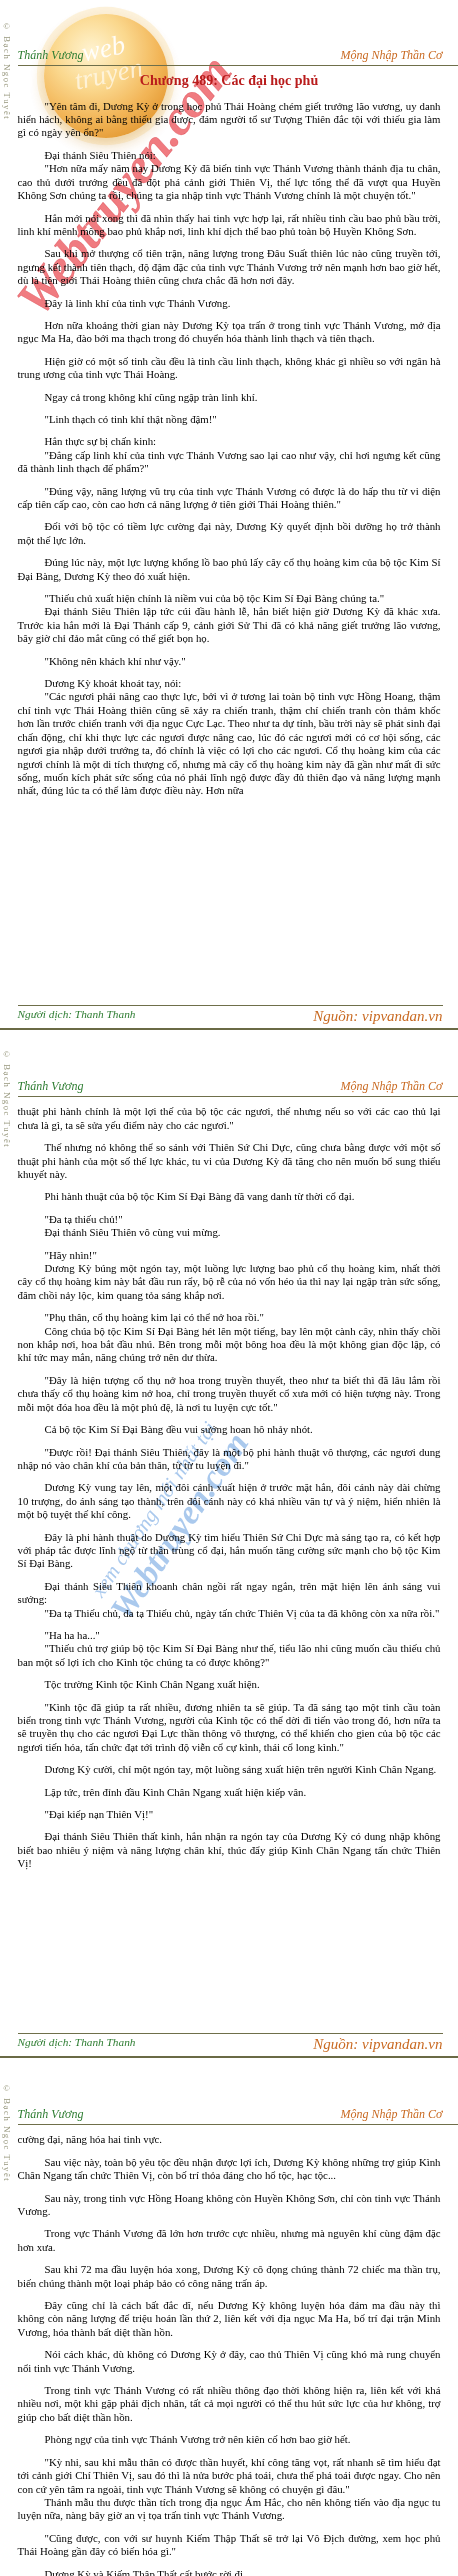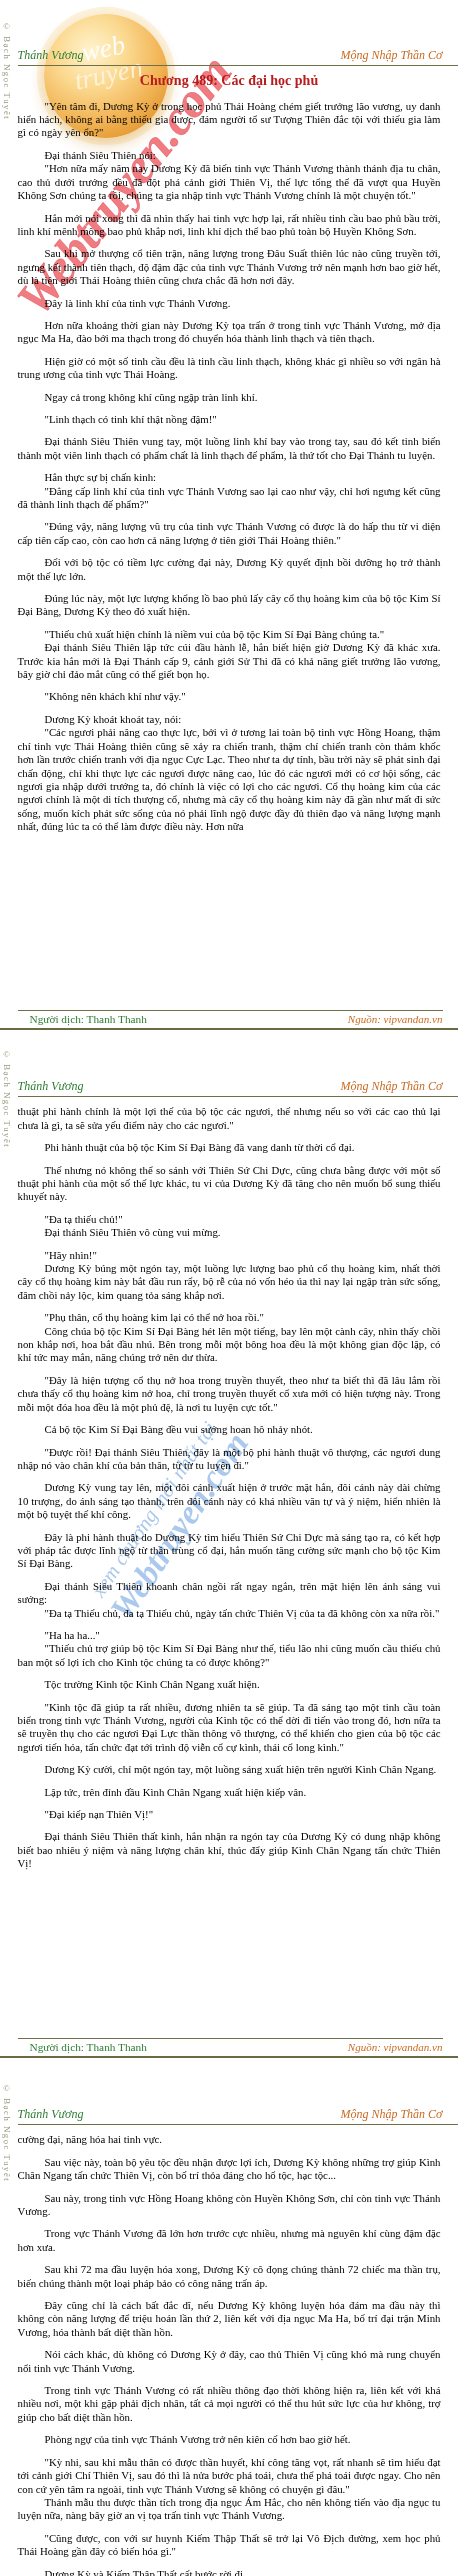--- a/index.html
+++ b/index.html
@@ -17,22 +17,22 @@
   .chapter-title{position:relative;z-index:3;text-align:center;color:#b91c1c;
     font-size:14px;margin:7.2px 17.5px 10.3px 17.5px;}
   .content{position:relative;z-index:2;margin:0 17.5px 0 17.5px;font-size:10.8px;
     line-height:13.4px;text-align:justify;color:#000;}
   .content p{margin:0;text-indent:27px;}
   .content p.gap{margin-top:9px;}
   .content p.noindent{text-indent:0;}
   .page-footer{position:absolute;z-index:3;left:17.5px;right:15.5px;bottom:3.1px;
     display:flex;justify-content:space-between;border-top:1px solid #6f6f4a;
     padding-top:1.5px;}
-  .translator{font-size:11.3px;color:#2e7d32;margin-left:12px;}
-  .source{font-style:italic;font-size:11px;color:#c96a22;text-align:right;}
+  .translator{font-style:italic;font-size:11.3px;color:#2e7d32;}
+  .source{font-style:italic;font-size:15px;color:#c96a22;text-align:right;}
   .side-credit{position:absolute;z-index:3;left:1.5px;writing-mode:vertical-rl;
     font-size:8.8px;color:#98987e;letter-spacing:1.5px;}
   #page1 .side-credit{top:20.6px;}
   #page2 .side-credit{top:17.5px;}
   #page3 .side-credit{top:24px;}
   
   .wm{pointer-events:none;position:absolute;z-index:1;}
   .badge{left:44px;top:14.4px;width:124px;height:124px;border-radius:50%;
     background:radial-gradient(circle at 38% 30%, #fff3cf 0%, #fbd98d 30%, #f2b14e 60%, #df8f22 85%, #d07f15 100%);
     box-shadow:0 6.2px 14.4px rgba(205,140,45,.40), 0 0 0 7.2px rgba(250,215,140,.30);
@@ -72,21 +72,20 @@
         <p>"Yên tâm đi, Dương Kỳ ở trong học phủ Thái Hoàng chém giết trưởng lão vương, uy danh hiển hách, không ai bằng thiếu gia được, đám người tổ sư Tượng Thiên đắc tội với thiếu gia làm gì có ngày yên ổn?"</p>
         <p class="gap">Đại thánh Siêu Thiên nói:</p>
         <p>"Hơn nữa mấy năm nay Dương Kỳ đã biến tinh vực Thánh Vương thành thánh địa tu chân, cao thủ dưới trướng đều đã đột phá cảnh giới Thiên Vị, thế lực tổng thể đã vượt qua Huyền Không Sơn chúng ta rồi, chúng ta gia nhập tinh vực Thánh Vương chính là một chuyện tốt."</p>
         <p class="gap">Hắn mới nói xong thì đã nhìn thấy hai tinh vực hợp lại, rất nhiều tinh cầu bao phủ bầu trời, linh khí mênh mông bao phủ khắp nơi, linh khí dịch thể bao phủ toàn bộ Huyền Không Sơn.</p>
         <p class="gap">Sau khi mở thượng cổ tiên trận, năng lượng trong Đâu Suất thiên lúc nào cũng truyền tới, ngưng kết thành tiên thạch, độ đậm đặc của tinh vực Thánh Vương trở nên mạnh hơn bao giờ hết, dù là tiên giới Thái Hoàng thiên cũng chưa chắc đã hơn nơi đây.</p>
         <p class="gap">Đây là linh khí của tinh vực Thánh Vương.</p>
         <p class="gap">Hơn nữa khoảng thời gian này Dương Kỳ tọa trấn ở trong tinh vực Thánh Vương, mở địa ngục Ma Ha, đào bới ma thạch trong đó chuyển hóa thành linh thạch và tiên thạch.</p>
         <p class="gap">Hiện giờ có một số tinh cầu đều là tinh cầu linh thạch, không khác gì nhiều so với ngân hà trung ương của tinh vực Thái Hoàng.</p>
         <p class="gap">Ngay cả trong không khí cũng ngập tràn linh khí.</p>
         <p class="gap">"Linh thạch có tinh khí thật nồng đậm!"</p>
-        <p class="gap">Đại thánh Siêu Thiên vung tay, một luồng linh khí bay vào trong tay, sau đó kết tinh biến thành một viên linh thạch có phẩm chất là linh thạch đế phẩm, là thứ tốt cho Đại Thánh tu luyện.</p>
         <p class="gap">Hắn thực sự bị chấn kinh:</p>
         <p>"Đẳng cấp linh khí của tinh vực Thánh Vương sao lại cao như vậy, chỉ hơi ngưng kết cũng đã thành linh thạch đế phẩm?"</p>
         <p class="gap">"Đúng vậy, năng lượng vũ trụ của tinh vực Thánh Vương có được là do hấp thu từ vi diện cấp tiên cấp cao, còn cao hơn cả năng lượng ở tiên giới Thái Hoàng thiên."</p>
         <p class="gap">Đối với bộ tộc có tiềm lực cường đại này, Dương Kỳ quyết định bồi dưỡng họ trở thành một thế lực lớn.</p>
         <p class="gap">Đúng lúc này, một lực lượng khổng lồ bao phủ lấy cây cổ thụ hoàng kim của bộ tộc Kim Sí Đại Bàng, Dương Kỳ theo đó xuất hiện.</p>
         <p class="gap">"Thiếu chủ xuất hiện chính là niềm vui của bộ tộc Kim Sí Đại Bàng chúng ta."</p>
         <p>Đại thánh Siêu Thiên lập tức cúi đầu hành lễ, hắn biết hiện giờ Dương Kỳ đã khác xưa. Trước kia hắn mới là Đại Thánh cấp 9, cảnh giới Sử Thi đã có khả năng giết trưởng lão vương, bây giờ chỉ đảo mắt cũng có thể giết bọn họ.</p>
         <p class="gap">"Không nên khách khí như vậy."</p>
         <p class="gap">Dương Kỳ khoát khoát tay, nói:</p>
         <p>"Các ngươi phải nâng cao thực lực, bởi vì ở tương lai toàn bộ tinh vực Hồng Hoang, thậm chí tinh vực Thái Hoàng thiên cũng sẽ xảy ra chiến tranh, thậm chí chiến tranh còn thảm khốc hơn lần trước chiến tranh với địa ngục Cực Lạc. Theo như ta dự tính, bầu trời này sẽ phát sinh đại chấn động, chỉ khi thực lực các ngươi được nâng cao, lúc đó các ngươi mới có cơ hội sống, các ngươi gia nhập dưới trướng ta, đó chính là việc có lợi cho các ngươi. Cổ thụ hoàng kim của các ngươi chính là một di tích thượng cổ, nhưng mà cây cổ thụ hoàng kim này đã gần như mất đi sức sống, muốn kích phát sức sống của nó phải lĩnh ngộ được đầy đủ thiên đạo và năng lượng mạnh nhất, đúng lúc ta có thể làm được điều này. Hơn nữa</p>
@@ -102,22 +101,22 @@
       <div class="blue-prefix">xem chương mới nhất tại</div>
       <div class="blue-brand">Webtruyen.com</div>
     </div>
     <div class="side-credit">© Bạch Ngọc Tuyết</div>
     <div class="page-header">
       <span class="novel-title">Thánh Vương</span>
       <span class="site-name">Mộng Nhập Thần Cơ</span>
     </div>
     <div class="content" style="margin-top:8.2px">
         <p class="noindent">thuật phi hành chính là một lợi thế của bộ tộc các ngươi, thế nhưng nếu so với các cao thủ lại chưa là gì, ta sẽ sửa yếu điểm này cho các ngươi."</p>
+        <p class="gap">Thế nhưng nó không thể so sánh với Thiên Sứ Chi Dực, cũng chưa bằng được với một số thuật phi hành của một số thế lực khác, tu vi của Dương Kỳ đã tăng cho nên muốn bổ sung thiếu khuyết này.</p>
         <p class="gap">Phi hành thuật của bộ tộc Kim Sí Đại Bàng đã vang danh từ thời cổ đại.</p>
-        <p class="gap">Thế nhưng nó không thể so sánh với Thiên Sứ Chi Dực, cũng chưa bằng được với một số thuật phi hành của một số thế lực khác, tu vi của Dương Kỳ đã tăng cho nên muốn bổ sung thiếu khuyết này.</p>
         <p class="gap">"Đa tạ thiếu chủ!"</p>
         <p>Đại thánh Siêu Thiên vô cùng vui mừng.</p>
         <p class="gap">"Hãy nhìn!"</p>
         <p>Dương Kỳ búng một ngón tay, một luồng lực lượng bao phủ cổ thụ hoàng kim, nhất thời cây cổ thụ hoàng kim này bắt đầu run rẩy, bộ rễ của nó vốn héo úa thì nay lại ngập tràn sức sống, đâm chồi nảy lộc, kim quang tỏa sáng khắp nơi.</p>
         <p class="gap">"Phụ thân, cổ thụ hoàng kim lại có thể nở hoa rồi."</p>
         <p>Công chúa bộ tộc Kim Sí Đại Bàng hét lên một tiếng, bay lên một cành cây, nhìn thấy chồi non khắp nơi, hoa bắt đầu nhú. Bên trong mỗi một bông hoa đều là một không gian độc lập, có khí tức may mắn, năng chúng trở nên dư thừa.</p>
         <p class="gap">"Đây là hiện tượng cổ thụ nở hoa trong truyền thuyết, theo như ta biết thì đã lâu lắm rồi chưa thấy cổ thụ hoàng kim nở hoa, chỉ trong truyền thuyết cổ xưa mới có hiện tượng này. Trong mỗi một đóa hoa đều là một phủ đệ, là nơi tu luyện cực tốt."</p>
         <p class="gap">Cả bộ tộc Kim Sí Đại Bàng đều vui sướng hoan hô nhảy nhót.</p>
         <p class="gap">"Được rồi! Đại thánh Siêu Thiên, đây là một bộ phi hành thuật vô thượng, các ngươi dung nhập nó vào chân khí của bản thân, từ từ tu luyện đi."</p>
         <p class="gap">Dương Kỳ vung tay lên, một đôi cánh xuất hiện ở trước mặt hắn, đôi cánh này dài chừng 10 trượng, do ánh sáng tạo thành, trên đôi cánh này có khá nhiều văn tự và ý niệm, hiển nhiên là một bộ tuyệt thế khí công.</p>

